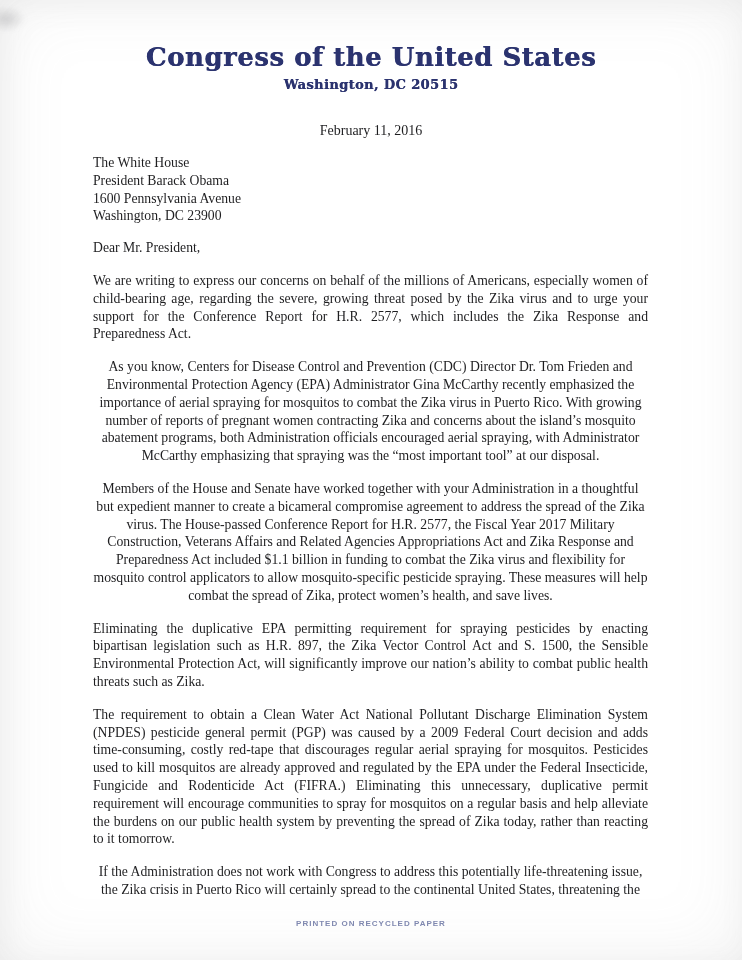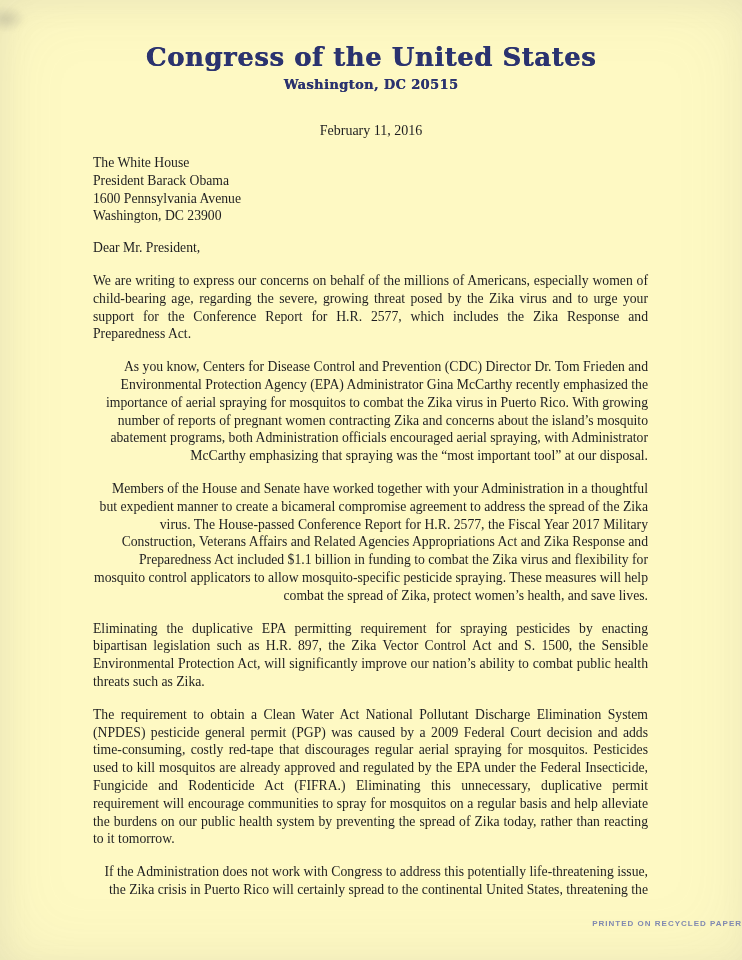--- a/index.html
+++ b/index.html
@@ -5,21 +5,21 @@
   html, body {
     margin: 0;
     padding: 0;
     background: #e8e8e6;
   }
   .page {
     position: relative;
     width: 742px;
     height: 960px;
     margin: 0 auto;
-    background: #fef9c3;
+    background: #ffffff;
     box-shadow: inset 0 0 70px rgba(140,140,135,0.10),
                 inset 6px 4px 30px rgba(120,120,118,0.08);
     overflow: hidden;
     font-family: "Liberation Serif", serif;
     color: #1e1e20;
   }
   
   .page::before {
     content: "";
     position: absolute;
@@ -66,27 +66,27 @@
     margin-top: 14px;
   }
   .recipient div { line-height: 17.8px; }
   .salutation {
     margin: 14px 0 0 0;
   }
   .para {
     margin: 15px 12px 0 0;
   }
   .para.justify { text-align: justify; }
-  .para.left { text-align: right; }
+  .para.left { text-align: center; }
   .footer {
     position: absolute;
     bottom: 32px;
     left: 0;
     width: 100%;
-    text-align: right;
+    text-align: center;
     font-family: "Liberation Sans", sans-serif;
     font-weight: bold;
     font-size: 8px;
     letter-spacing: 1px;
     color: #8089b0;
   }
 </style>
 </head>
 <body>
 

